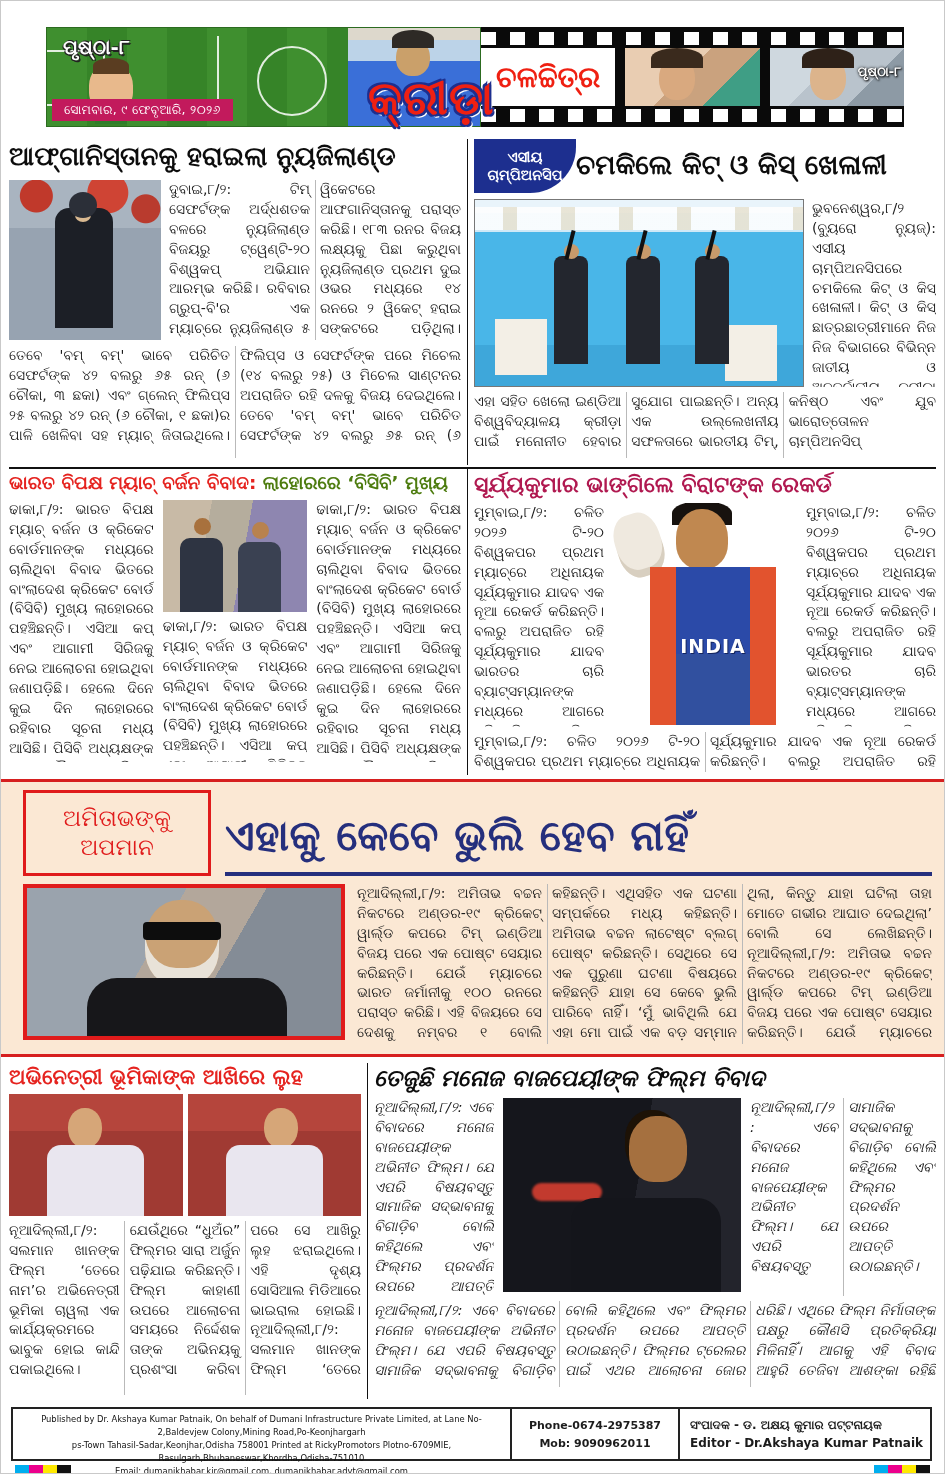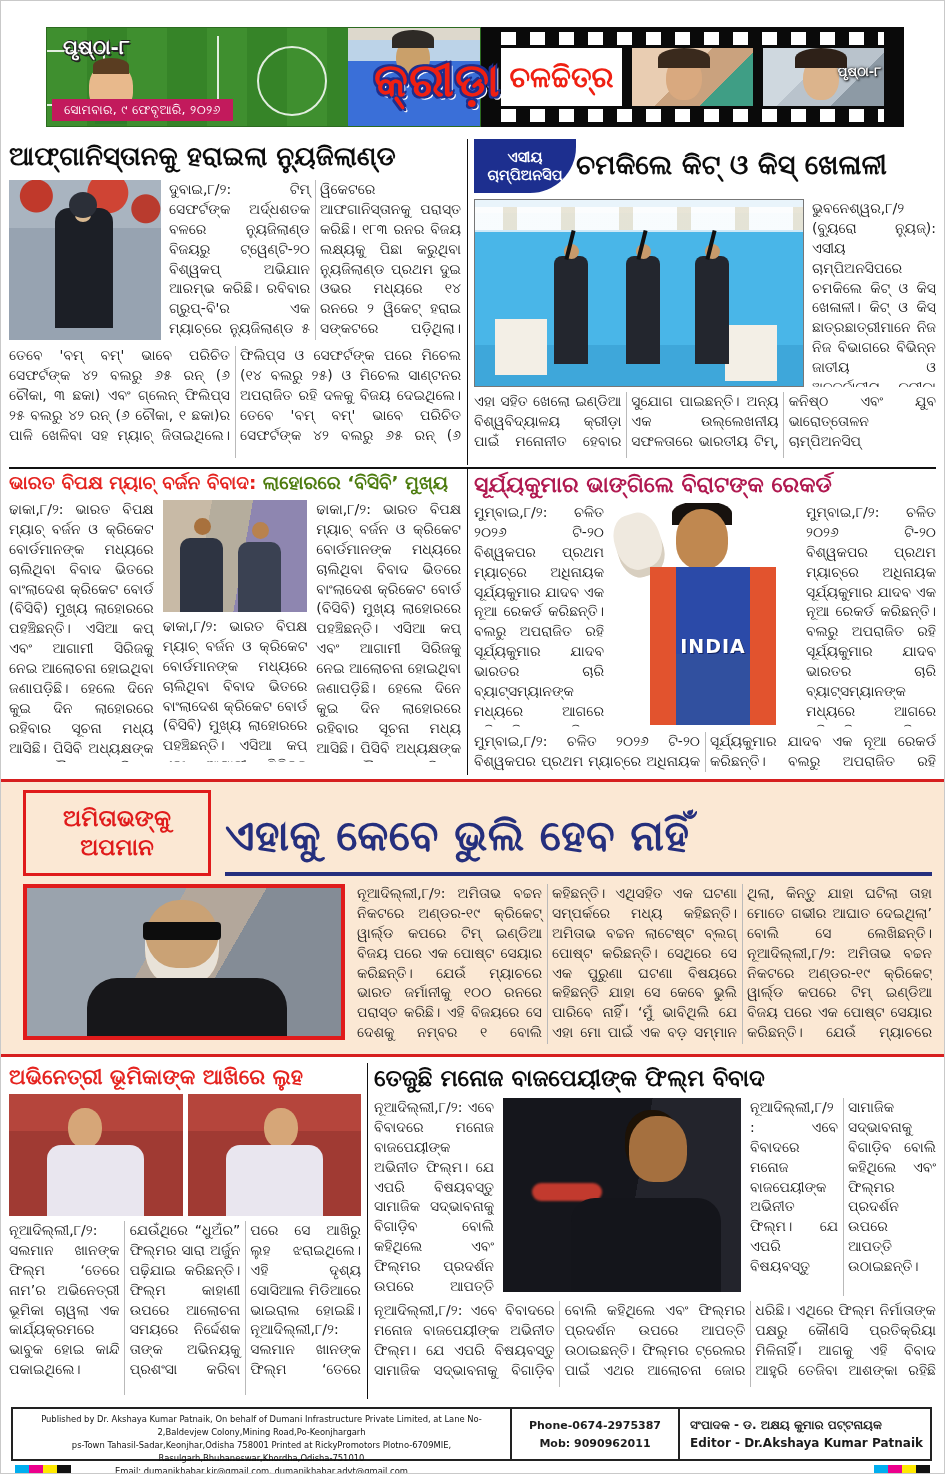--- a/index.html
+++ b/index.html
@@ -22,23 +22,23 @@
   .mast-page-label { position:absolute; top:7px; left:16px; color:#fff; font-weight:bold; font-size:20px;
     text-shadow:1.5px 1.5px 0 #222,-1px 1px 0 #222,1px -1px 0 #222; }
   .caricature { position:absolute; left:42px; top:36px; width:44px; height:48px; background:#e8b98c; border-radius:45% 45% 40% 40%; }
   .caricature::before { content:""; position:absolute; top:-6px; left:4px; right:4px; height:16px; background:#5a3d21; border-radius:50% 50% 0 0; }
   .caricature::after { content:""; position:absolute; bottom:-12px; left:6px; right:6px; height:14px; background:#2f7d2a; }
   .date-bar { position:absolute; bottom:5px; left:5px; background:#c21a5c; color:#fff; font-size:12.5px; padding:3px 12px; letter-spacing:.3px; }
   .sachin { position:absolute; right:0; top:0; width:132px; height:100%;
     background:linear-gradient(#ddd8cc 0 12%, #bcd3e8 12% 34%, #3a6fd8 34% 100%); overflow:hidden; }
   .sachin::before { content:""; position:absolute; top:10px; left:48px; width:34px; height:38px; background:#caa06a; border-radius:50% 50% 45% 45%; }
   .sachin::after { content:""; position:absolute; top:2px; left:44px; width:42px; height:18px; background:#2e2a26; border-radius:50% 50% 0 0; }
-  .krida-title { position:absolute; left:322px; top:26px; z-index:6; font-size:46px; font-weight:bold; color:#ef2012; letter-spacing:1px;
-    text-shadow:2px 2px 0 #1d2f8f,-2px 2px 0 #1d2f8f,2px -2px 0 #1d2f8f,-2px -2px 0 #1d2f8f, 3px 3px 0 #fff;margin-left:6px; }
-  .filmstrip { flex:1; background:#0a0a0a; display:flex; flex-direction:column; padding:3px 20px; }
+  .krida-title { position:absolute; left:322px; top:44px; z-index:6; font-size:46px; font-weight:bold; color:#ef2012; letter-spacing:1px;
+    text-shadow:2px 2px 0 #1d2f8f,-2px 2px 0 #1d2f8f,2px -2px 0 #1d2f8f,-2px -2px 0 #1d2f8f, 3px 3px 0 #fff; }
+  .filmstrip { flex:1; background:#0a0a0a; display:flex; flex-direction:column; padding:3px 0; }
   .sprocket-row { height:13px; margin:2px 0; background:repeating-linear-gradient(90deg,#fff 0 15px,transparent 15px 29px); }
   .frames { flex:1; display:flex; gap:10px; padding:1px 0; }
   .frame { flex:1; background:#fff; position:relative; overflow:hidden; }
   .frame-title { display:flex; align-items:center; justify-content:center; }
   .cine-title { color:#ef2012; font-size:29px; font-weight:bold; }
   .actress-1 { background:linear-gradient(135deg,#e9cdb2 0 45%, #caa27e 45% 70%, #3f9e85 70% 100%); }
   .actress-1::before { content:""; position:absolute; top:8px; left:34px; width:36px; height:44px; background:#d9a97f; border-radius:50% 50% 45% 45%; }
   .actress-1::after { content:""; position:absolute; top:0; left:26px; width:52px; height:20px; background:#3a2a1d; border-radius:50% 50% 0 0; }
   .actress-2 { background:linear-gradient(135deg,#cfd8df 0 40%, #b9c3cc 40% 70%, #8d9aa5 70% 100%); }
   .actress-2::before { content:""; position:absolute; top:8px; left:40px; width:36px; height:44px; background:#dcb48c; border-radius:50% 50% 45% 45%; }
@@ -108,42 +108,42 @@
   .ph-surya .jersey::after { content:""; position:absolute; top:0; right:0; width:26px; height:100%; background:#e2532e; }
   .jersey-text { color:#fff; font-weight:bold; font-size:19px; letter-spacing:1px; z-index:2; text-shadow:1px 1px 0 #14255c; }
   .ph-surya .glove { position:absolute; top:10px; left:4px; width:46px; height:64px; background:#efe9df; border-radius:40%; transform:rotate(-18deg); box-shadow:inset 0 -8px 0 #d8cfc0; }
   .surya-below { margin-top:5px; height:40px; overflow:hidden; }
   
   .feature { position:absolute; top:778px; left:0; right:0; height:278px; background:#fbe8d4;
     border-top:3px solid #d61f1f; border-bottom:3px solid #d61f1f; padding:8px 12px 6px 22px; }
   .feature-top { display:flex; align-items:flex-end; gap:14px; }
   .insult-box { border:3px solid #e01b1b; width:188px; height:86px; flex:none;
     display:flex; align-items:center; justify-content:center; text-align:center;
-    color:#e01b1b; font-weight:bold; font-size:23px; line-height:1.25; padding:4px; }
+    color:#e01b1b; font-weight:normal; font-size:23px; line-height:1.25; padding:4px; }
   .feature-headline { flex:1; color:#252f7d; font-size:42px; font-weight:bold; letter-spacing:.5px;
     border-bottom:4px solid #252f7d; padding-bottom:12px; white-space:nowrap; }
   .feature-body { display:flex; gap:12px; margin-top:8px; }
   .ph-amitabh { width:322px; height:156px; flex:none; border:4px solid #e01b1b;
     background:linear-gradient(120deg,#9aa3ad 0 40%, #b3a79b 40% 60%, #848c96 60% 100%); }
   .ph-amitabh::before { content:""; position:absolute; top:12px; left:118px; width:74px; height:86px; background:#caa275; border-radius:46% 46% 42% 42%;
     box-shadow:inset 0 -18px 0 #e8e2d8; }
   .ph-amitabh::after { content:""; position:absolute; bottom:-4px; left:60px; width:200px; height:62px; background:#17171a; border-radius:30px 30px 0 0; }
   .ph-amitabh .glasses { position:absolute; top:34px; left:116px; width:78px; height:18px; background:#0d0d0d; border-radius:4px; }
   .amitabh-text { flex:1; height:160px; overflow:hidden; }
   
   .band4 { top:1062px; height:336px; }
   .b4-left { width:352px; }
   .bhu-headline { color:#e5231f; font-size:21px; font-weight:bold; margin:2px 0 5px; white-space:nowrap; }
   .bhu-photos { display:flex; gap:5px; height:122px; margin-bottom:5px; }
   .ph-bhumika { flex:1; background:linear-gradient(#b5453c 0 30%, #a03a33 30% 100%); }
   .ph-bhumika::before { content:""; position:absolute; top:14px; left:34%; width:34px; height:40px; background:#d6a678; border-radius:48%; }
   .ph-bhumika::after { content:""; position:absolute; bottom:0; left:22%; width:56%; height:58%; background:#e9e6ef; border-radius:14px 14px 0 0; }
   .ph-bhumika.alt::before { left:44%; }
   .bhu-text { height:174px; overflow:hidden; }
-  .b4-right { flex:1; }
+  .b4-right { flex:1;font-style:italic; }
   .manoj-headline { font-size:23px; font-weight:bold; color:#0c0c0c; margin:2px 0 6px; white-space:nowrap; }
   .manoj-mid { display:flex; gap:9px; height:198px; overflow:hidden; }
   .manoj-col-l { width:120px; overflow:hidden; }
   .ph-manoj { width:238px; height:194px; flex:none; background:linear-gradient(100deg,#15161c 0 55%, #23242c 55% 100%); }
   .ph-manoj::before { content:""; position:absolute; top:18px; right:54px; width:58px; height:66px; background:#a5703f; border-radius:46% 46% 42% 42%; box-shadow:-6px -8px 0 -2px #1d1206; }
   .ph-manoj::after { content:""; position:absolute; bottom:0; right:20px; width:150px; height:94px; background:#14151b; border-radius:24px 24px 0 0; }
   .ph-manoj .lightbar { position:absolute; top:44%; left:12%; width:70px; height:18px; background:#c23a2e; border-radius:9px; filter:blur(1px); }
   .manoj-col-r { flex:1; overflow:hidden; }
   .manoj-below { margin-top:5px; height:86px; overflow:hidden; }
   

